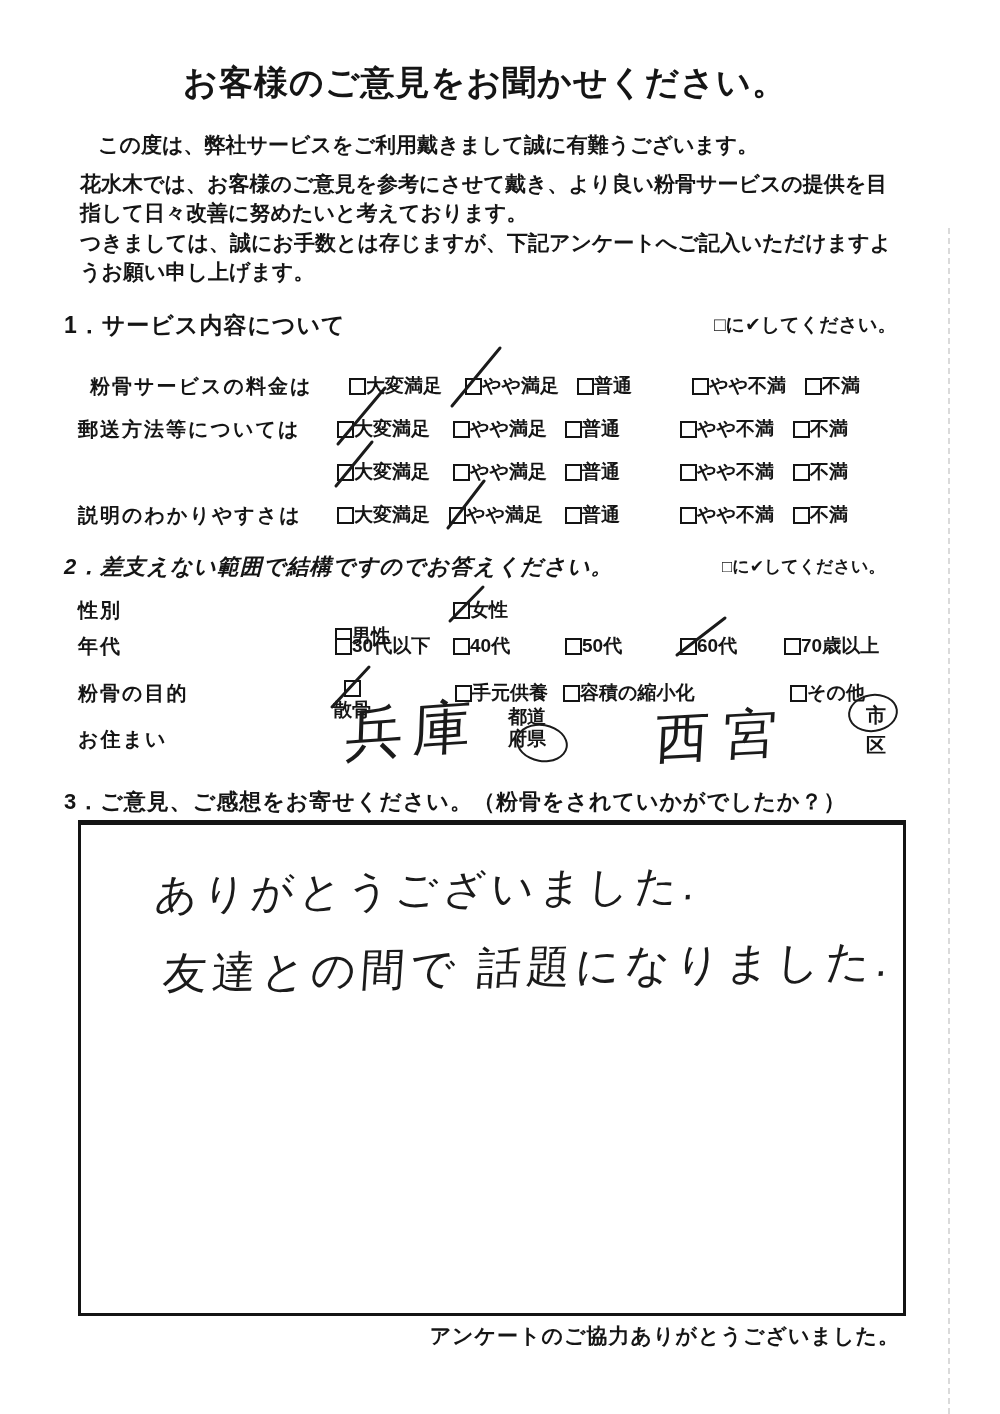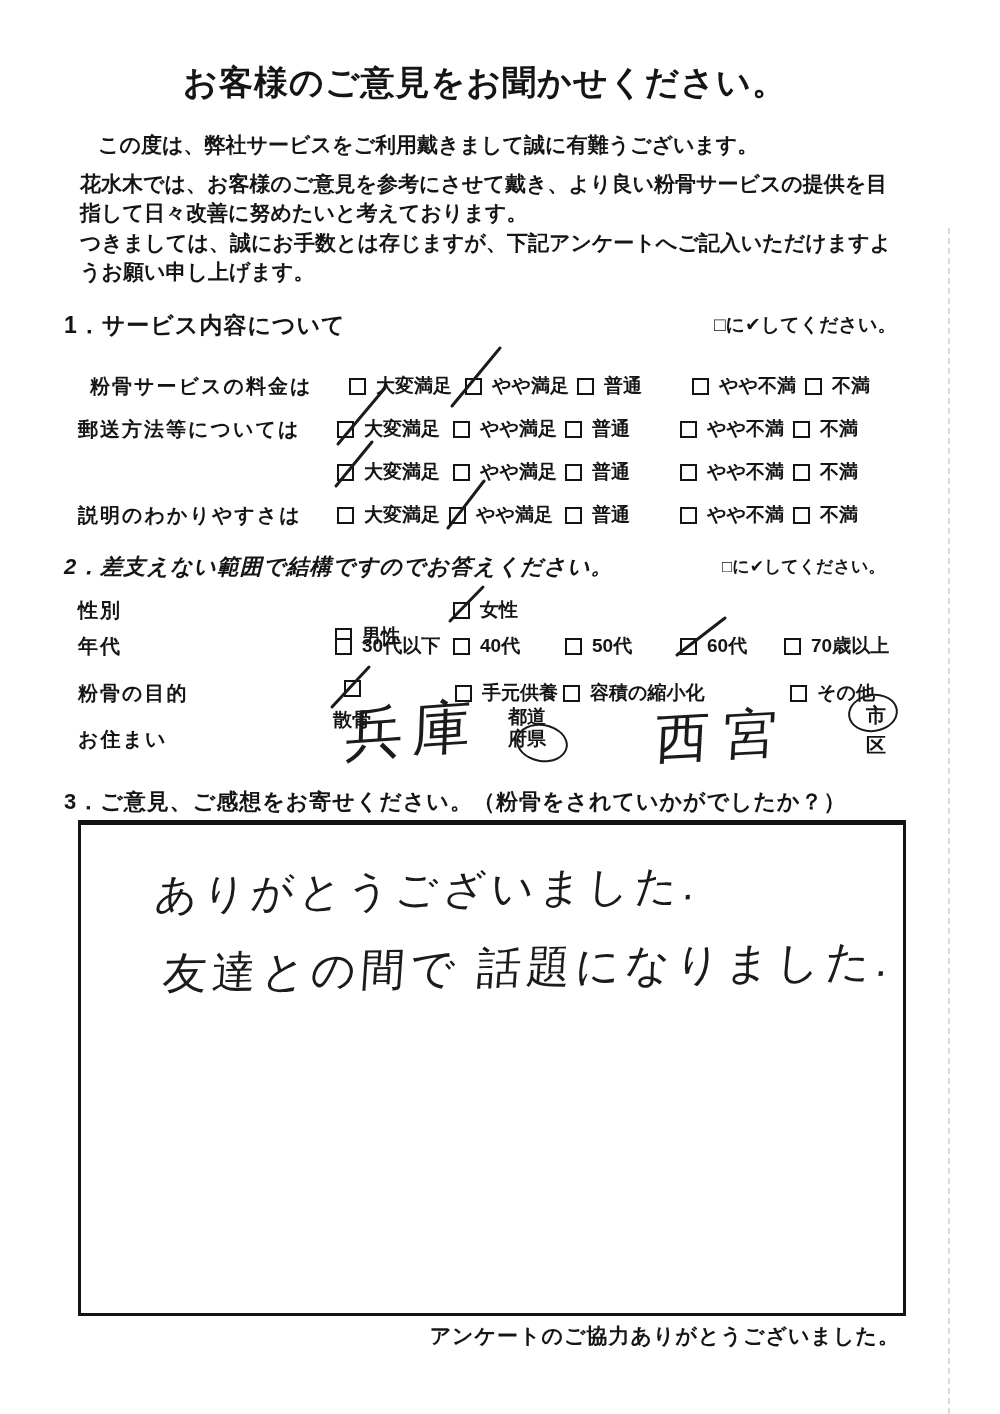--- a/index.html
+++ b/index.html
@@ -20,21 +20,21 @@
     font-size:34px; font-weight:700; letter-spacing:1px;
   }
   .intro { left:80px; width:822px; font-size:21px; font-weight:600; line-height:1.36; }
   .intro.p1 { top:131px; text-indent:18px; }
   .intro.p2 { top:170px; }
   .intro.p3 { top:229px; }
   .sec-heading { font-size:23px; font-weight:700; letter-spacing:1px; }
   .sec-note { font-size:19px; font-weight:700; }
   .row { height:24px; }
   .row-label { position:absolute; left:0; top:0; font-size:20px; font-weight:700; letter-spacing:2px; white-space:nowrap; }
-  .opt { position:absolute; top:0; display:flex; align-items:center; gap:10px; white-space:nowrap; }
+  .opt { position:absolute; top:0; display:flex; align-items:center; gap:0; white-space:nowrap; }
   .cb { width:17px; height:17px; border:2.5px solid #141414; background:#fff; flex:0 0 auto; }
   .opt-label { font-size:19px; font-weight:700; letter-spacing:0px; }
   .hand { color:#1b1b1b; font-weight:400; white-space:nowrap; }
   .hand-pref { font-size:58px; transform:rotate(-4deg) skewX(-6deg); letter-spacing:10px; }
   .hand-city { font-size:54px; transform:rotate(-3deg) skewX(-6deg); letter-spacing:14px; }
   .suffix { font-size:19px; font-weight:700; line-height:22px; }
   .suffix-sm { font-size:20px; font-weight:700; line-height:30px; }
   .circle-mark {
     position:absolute; border:2.5px solid #1b1b1b; border-radius:50%;
     background:transparent;

